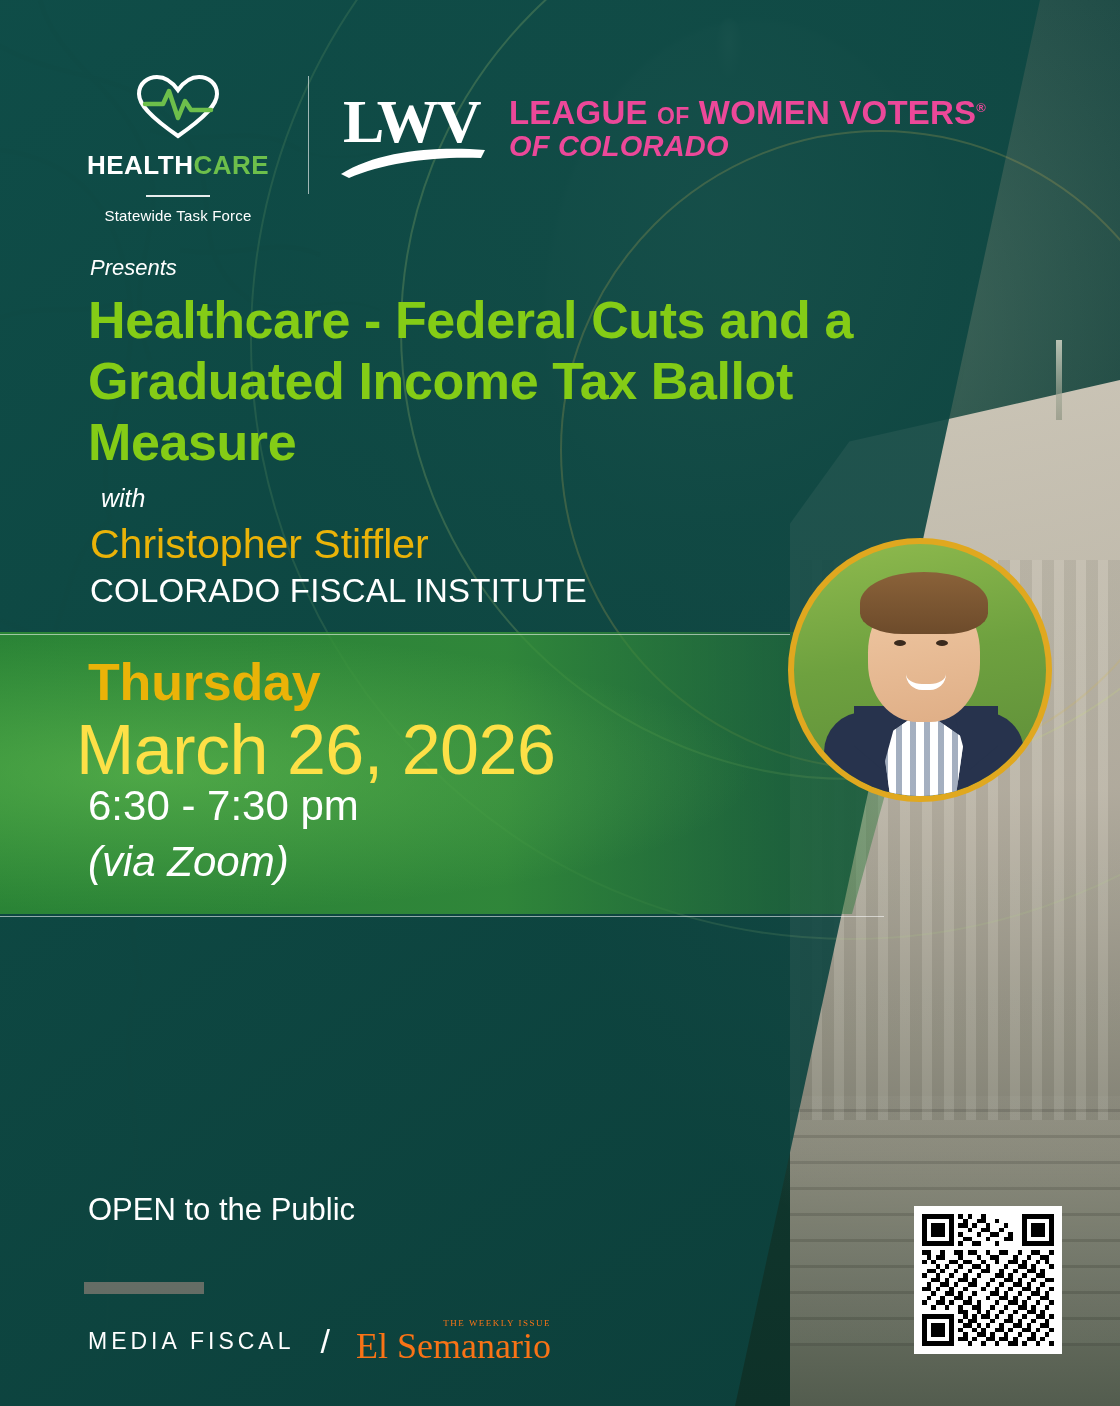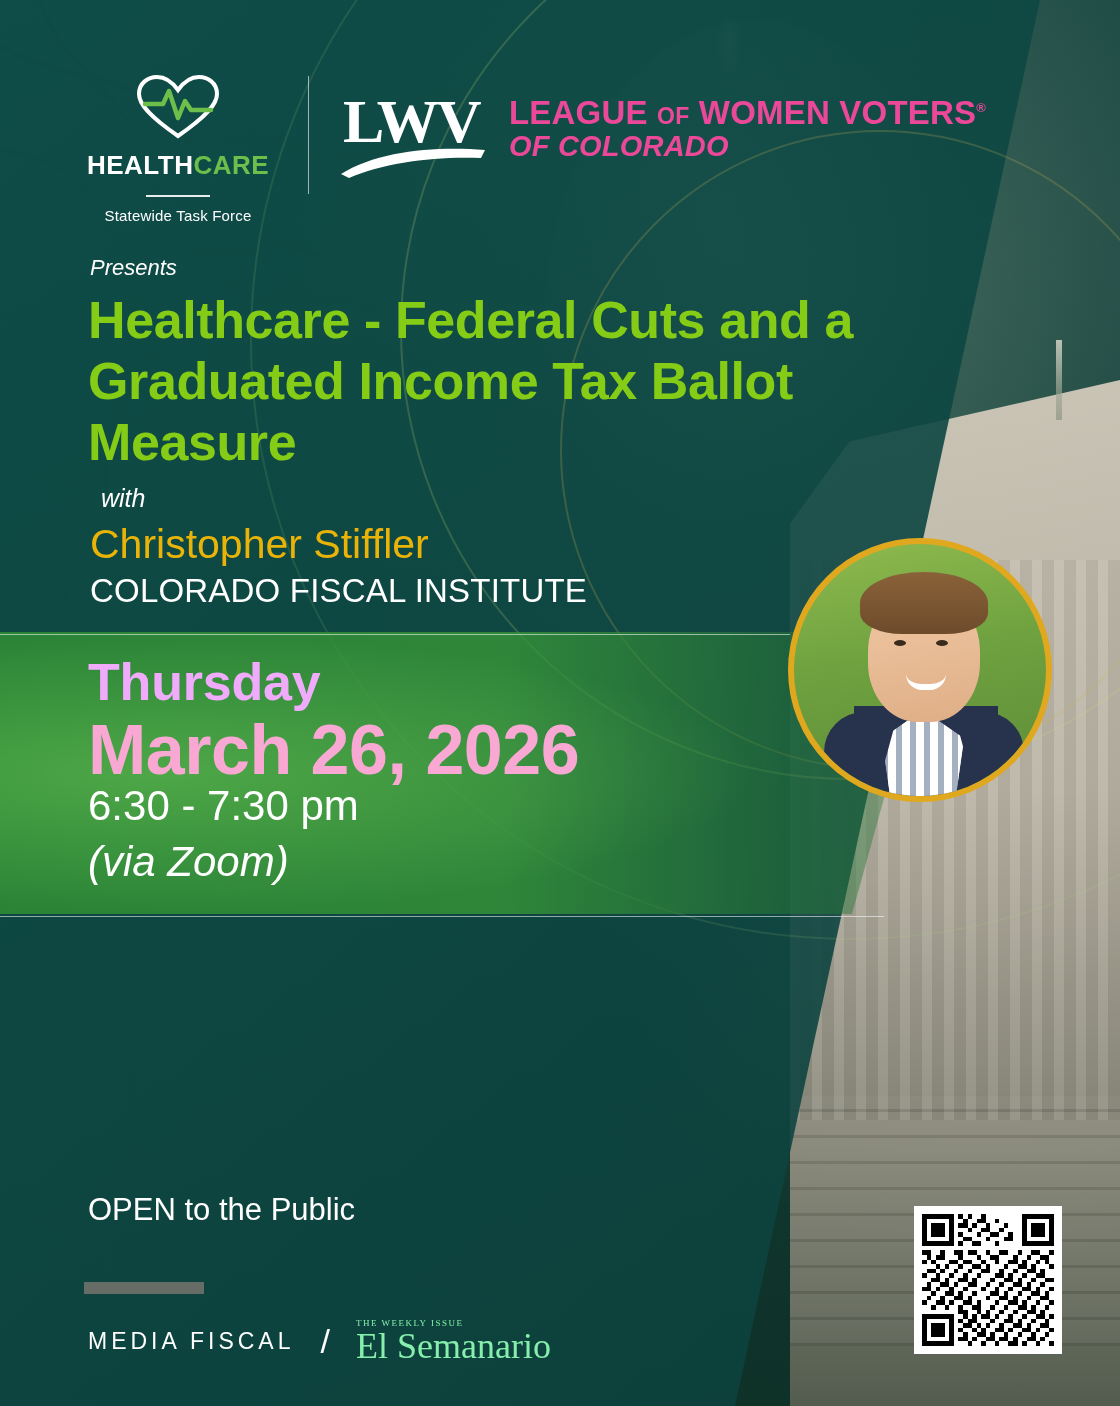--- a/index.html
+++ b/index.html
@@ -232,25 +232,25 @@
   }
   .hs-collar-l, .hs-collar-r {
     position:absolute; top: 162px; width: 46px; height: 64px; background:#27334d;
   }
   .hs-collar-l { left: 60px; clip-path: polygon(0 0, 100% 0, 62% 100%, 0 62%); }
   .hs-collar-r { left: 158px; clip-path: polygon(0 0, 100% 0, 100% 62%, 38% 100%); }
 
   
   .day {
     position: absolute; left: 88px; top: 652px;
-    color: #f0abfc; font-size: 52px; font-weight: bold; letter-spacing: -0.2px;
+    color: #eab308; font-size: 52px; font-weight: bold; letter-spacing: -0.2px;
   }
   .date {
-    position: absolute; left: 88px; top: 710px;
-    color: #f9a8d4; font-size: 70px; font-weight: bold; letter-spacing: -0.5px;
+    position: absolute; left: 76px; top: 710px;
+    color: #fde047; font-size: 70px; font-weight: normal; letter-spacing: -0.5px;
   }
   .time {
     position: absolute; left: 88px; top: 782px;
     color: #ffffff; font-size: 42px;
   }
   .venue {
     position: absolute; left: 88px; top: 838px;
     color: #ffffff; font-size: 42px; font-style: italic;
   }
 
@@ -270,21 +270,21 @@
     font-size: 31px; color: #ffffff;
   }
 
   
   .media-partner {
     position: absolute; left: 88px; top: 1318px;
     display: flex; align-items: center; gap: 26px;
   }
   .mp-label { color:#ffffff; font-size: 23px; letter-spacing: 4px; }
   .mp-slash { color:#ffffff; font-size: 34px; font-weight: 300; }
-  .mp-logo { text-align: left; color:#86efac; }
+  .mp-logo { text-align: right; color:#f97316; }
   .mp-kicker { font-size: 9px; letter-spacing: 1.5px; font-family:"Liberation Serif", serif;}
   .mp-name {
     font-family: "Liberation Serif", serif;
     font-size: 36px; line-height: 1;
   }
 
   
   .qr {
     position: absolute; right: 58px; bottom: 52px;
     width: 148px; height: 148px;

